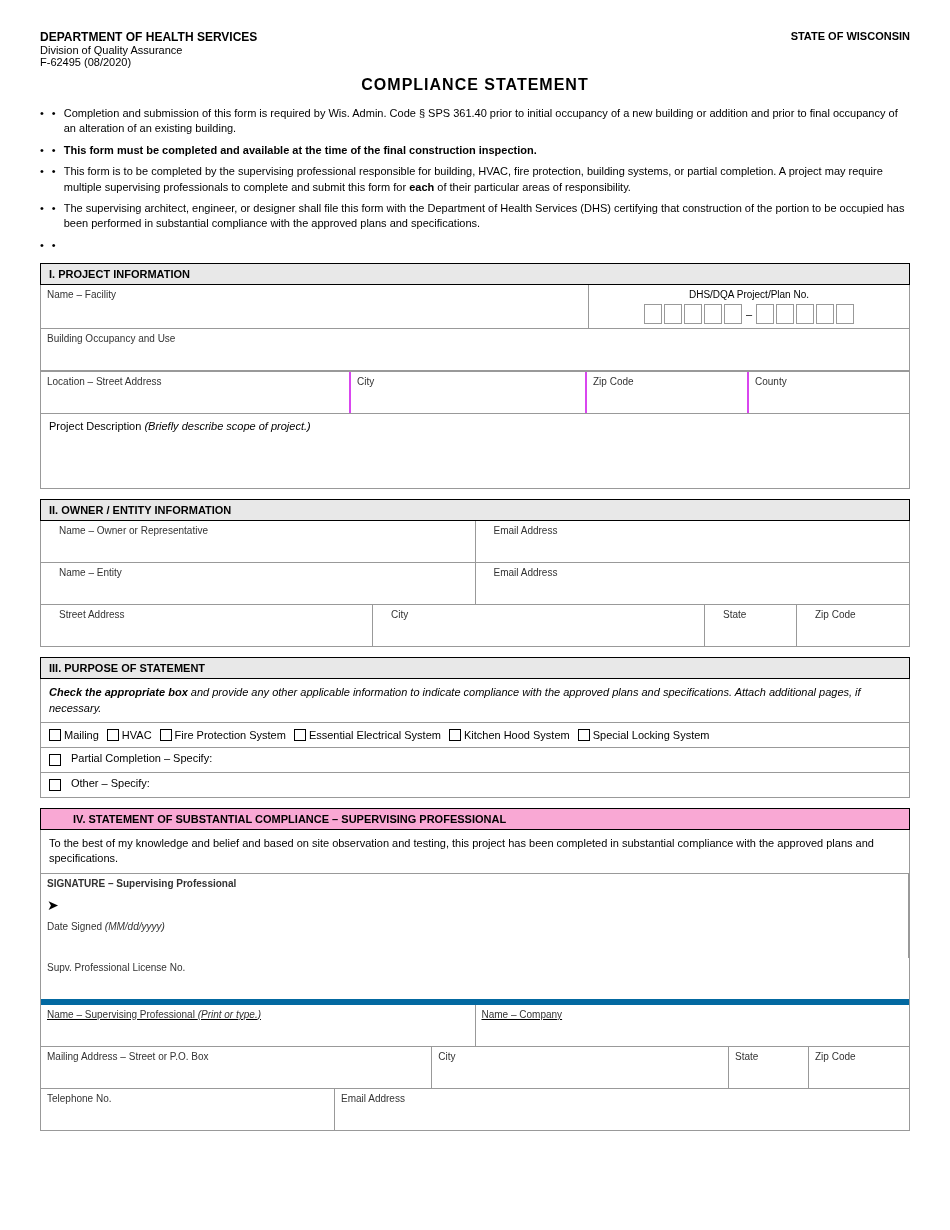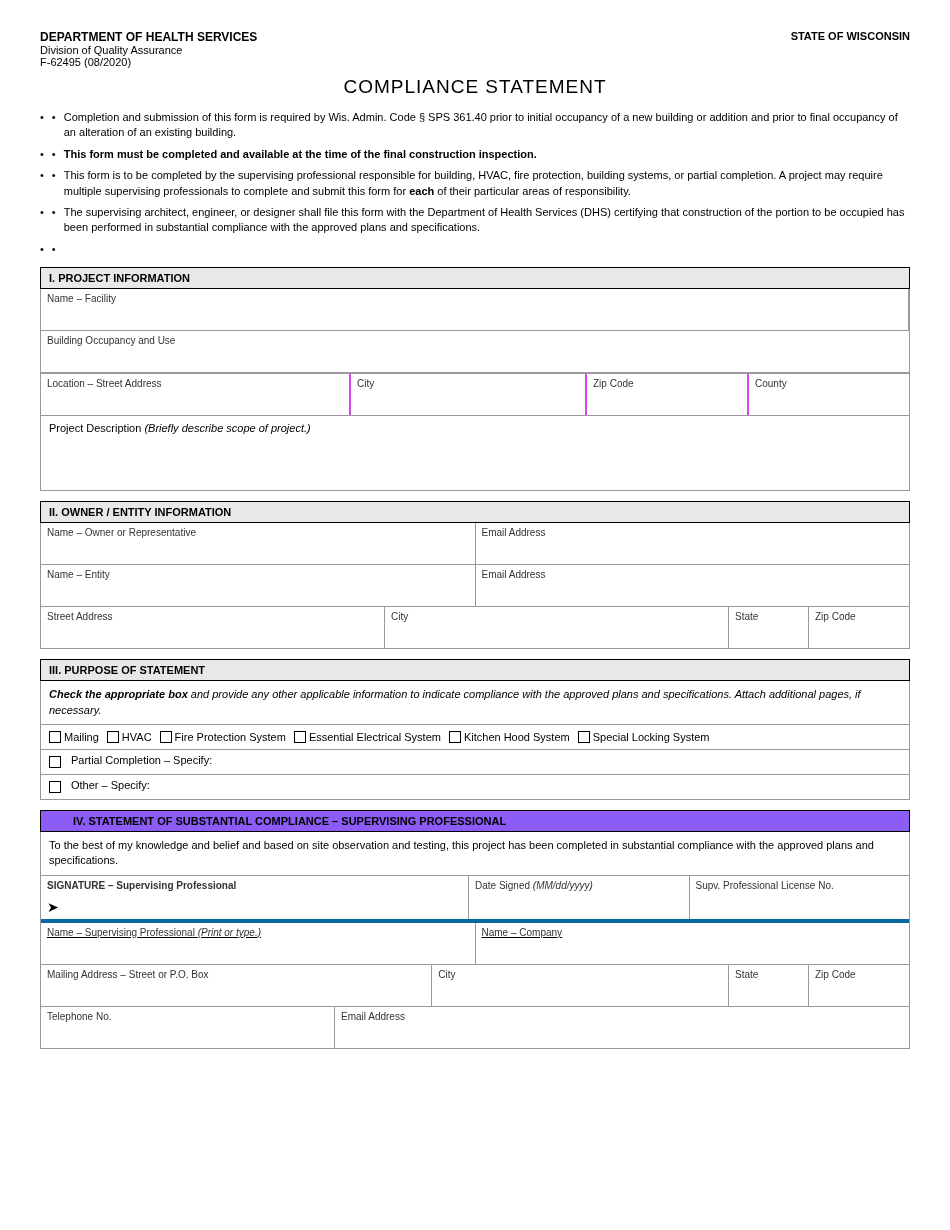--- a/index.html
+++ b/index.html
@@ -14,21 +14,21 @@
     }
     .header-row {
       display: flex;
       justify-content: space-between;
       margin-bottom: 6px;
     }
     .dept-info { font-size: 11px; }
     .dept-info .dept-name { font-weight: bold; font-size: 12px; }
     .state-info { font-weight: bold; font-size: 11px; }
     .title-section { text-align: center; margin: 8px 0 12px 0; }
-    .title-section h1 { font-size: 19px; font-weight: normal; text-transform: uppercase; letter-spacing: 1px; }
+    .title-section h1 { font-size: 16px; font-weight: bold; text-transform: uppercase; letter-spacing: 1px; }
     .bullet-list { margin: 0 0 10px 0; padding-left: 0; list-style: none; }
     .bullet-list li { display: flex; align-items: flex-start; margin-bottom: 6px; font-size: 11px; line-height: 1.4; }
     .bullet-list li::before { content: '•'; margin-right: 8px; flex-shrink: 0; margin-top: 0; }
     .bold { font-weight: bold; }
     a { color: #000; }
 
     
     .section-header {
       background: #e8e8e8;
       border: 1px solid #000;
@@ -119,21 +119,22 @@
       border-bottom: 1px solid #000;
       height: 16px;
     }
 
     
     .iv-section { border: 1px solid #999; border-top: none; }
     .iv-body { padding: 6px 8px; font-size: 11px; line-height: 1.4; }
     .sig-row {
       display: flex;
       border-top: 1px solid #999;
-      border-bottom: 4px solid #0369a1;
+      border-bottom: 6px solid #0369a1;
+      flex-direction: column;
     }
     .sig-cell {
       padding: 4px 6px;
       border-right: 1px solid #999;
       flex: 1;
       min-height: 40px;
     }
     .sig-cell:last-child { border-right: none; }
 
     .name-company-row {
@@ -177,20 +178,21 @@
     .owner-row {
       display: flex;
       border-bottom: 1px solid #999;
     }
     .owner-row:last-child { border-bottom: none; }
     .owner-cell {
       padding: 4px 6px;
       border-right: 1px solid #999;
       flex: 1;
       min-height: 34px;
+      margin-left: 12px;
     }
     .owner-cell:last-child { border-right: none; }
 
     .project-desc-area {
       padding: 6px 8px;
       min-height: 60px;
       border-top: 1px solid #999;
       font-size: 11px;
     }
   </style>
@@ -233,20 +235,36 @@
 </ul>
 
 <div class="section-header">I.  PROJECT INFORMATION</div>
 <div class="project-section">
 
   <div style="display:flex; border-bottom:1px solid #999;">
     <div style="flex:1; padding:4px 6px; border-right:1px solid #999; min-height:30px;">
       <span class="form-cell-label">Name – Facility</span>
       <input type="text" class="field-input" style="">
     </div>
+    <div style="flex:0 0 320px; padding:4px 6px; min-height:30px;">
+      <div style="text-align:center; font-size:10px;">DHS/DQA Project/Plan No.</div>
+      <div class="dhs-plan-box" style="justify-content:center;">
+        <div class="dhs-digit-box"></div>
+        <div class="dhs-digit-box"></div>
+        <div class="dhs-digit-box"></div>
+        <div class="dhs-digit-box"></div>
+        <div class="dhs-digit-box"></div>
+        <span class="dhs-dash">–</span>
+        <div class="dhs-digit-box"></div>
+        <div class="dhs-digit-box"></div>
+        <div class="dhs-digit-box"></div>
+        <div class="dhs-digit-box"></div>
+        <div class="dhs-digit-box"></div>
+      </div>
+    </div>
   </div>
 
   <div style="padding:4px 6px; border-bottom:1px solid #999; min-height:30px;">
     <span class="form-cell-label">Building Occupancy and Use</span>
     <input type="text" class="field-input" style="">
   </div>
 
   <div class="location-row">
     <div class="location-cell" style="flex:2;">
       <span class="form-cell-label">Location – Street Address</span>
@@ -369,21 +387,21 @@
     <div class="checkbox-item">
       <div class="cb-box"></div>
     </div>
     <span>Other – Specify:</span>
     <div class="specify-line">
       <input type="text" style="width: 100%; border: none; outline: none; height: 16px;">
     </div>
   </div>
 </div>
 
-<div class="section-header" style="margin-top:10px; background:#8b5cf6;padding-left:32px;">IV.  STATEMENT OF SUBSTANTIAL COMPLIANCE – SUPERVISING PROFESSIONAL</div>
+<div class="section-header" style="margin-top:10px; background:#f9a8d4;padding-left:32px;">IV.  STATEMENT OF SUBSTANTIAL COMPLIANCE – SUPERVISING PROFESSIONAL</div>
 <div class="iv-section">
   <div class="iv-body">To the best of my knowledge and belief and based on site observation and testing, this project has been completed in substantial compliance with the approved plans and specifications.</div>
 
   <div class="sig-row">
     <div class="sig-cell" style="flex:2;">
       <span class="form-cell-label bold"><strong>SIGNATURE – Supervising Professional</strong></span>
       <div style="margin-top:8px; font-size:14px;">➤</div>
     </div>
     <div class="sig-cell" style="flex:1;">
       <span class="form-cell-label">Date Signed <em>(MM/dd/yyyy)</em></span>

